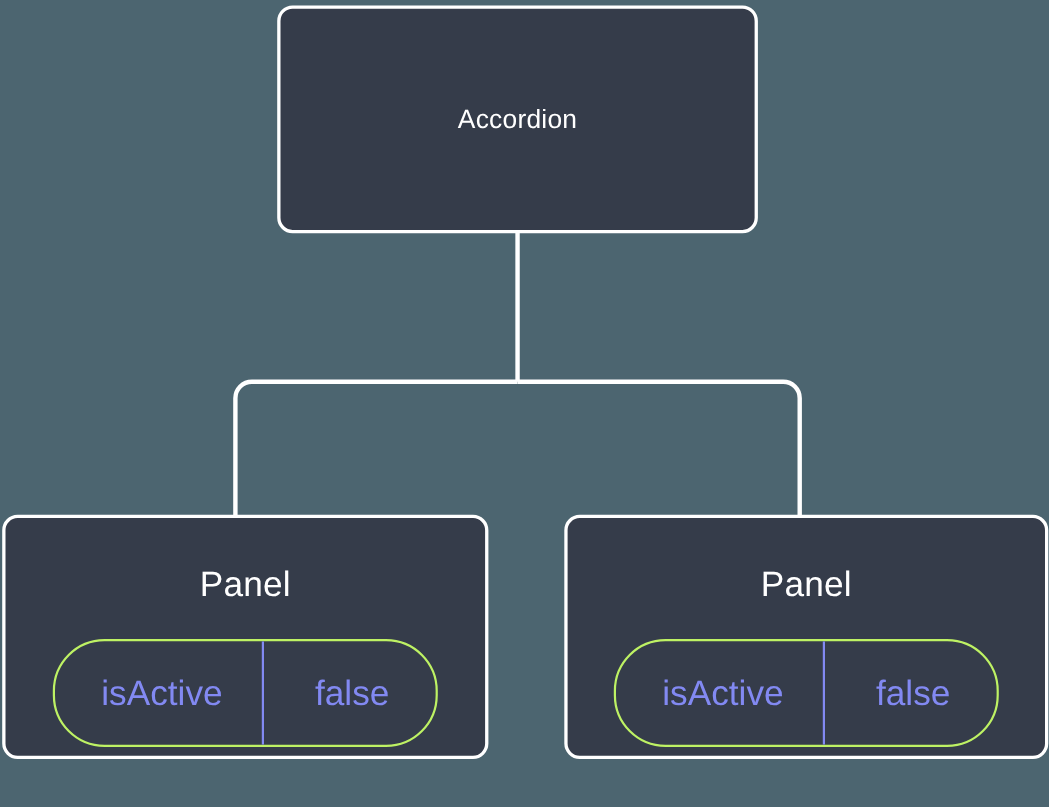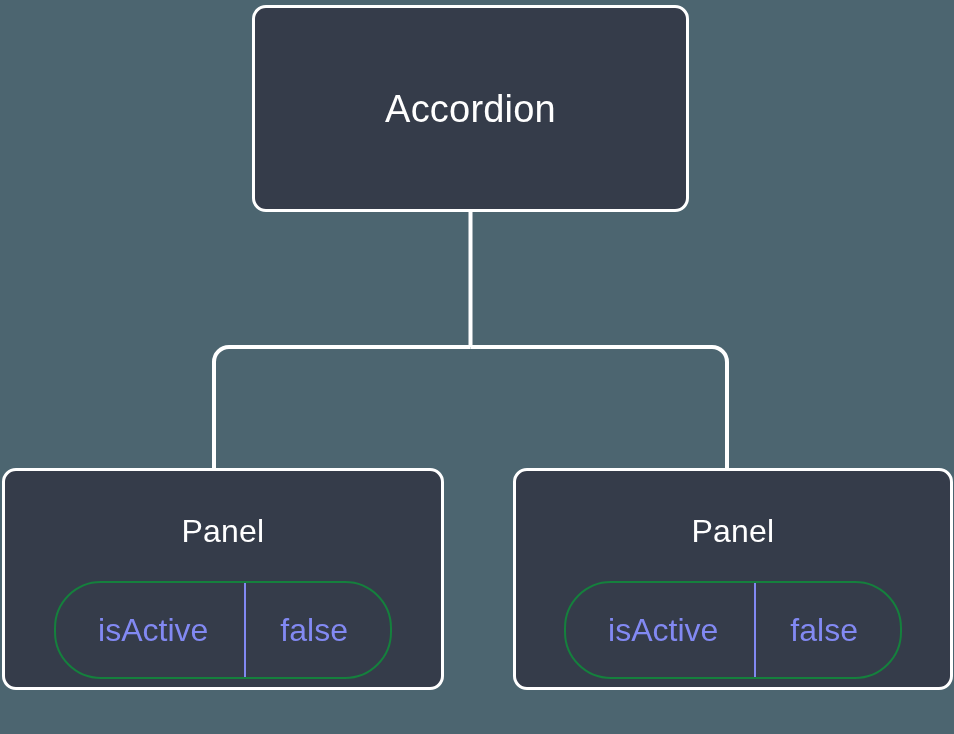--- a/index.html
+++ b/index.html
@@ -63,38 +63,38 @@
     width: 442px;
   }
 
   .node-child-right {
     left: 513px;
     width: 440px;
   }
 
   .node-title {
     color: #ffffff;
-    font-size: 38px;
+    font-size: 24px;
     line-height: 1;
     letter-spacing: 0.2px;
     white-space: nowrap;
     user-select: none;
   }
 
   .node-child .node-title {
     font-size: 32px;
   }
 
   
   .state-pill {
     margin-top: 34px;
     display: flex;
     align-items: stretch;
     height: 94px;
-    border: 2px solid #15803d;
+    border: 2px solid #bef264;
     border-radius: 47px;
     background: transparent;
     overflow: hidden;
   }
 
   .pill-key,
   .pill-value {
     display: flex;
     align-items: center;
     justify-content: center;
@@ -103,21 +103,21 @@
     line-height: 1;
     white-space: nowrap;
     user-select: none;
   }
 
   .pill-key {
     padding: 0 36px 0 42px;
   }
 
   .pill-value {
-    padding: 0 42px 0 34px;
+    padding: 0 42px 0 46px;
     border-left: 2px solid #8289f2;
   }
 </style>
 </head>
 <body>
 
 <div id="canvas">
 
   <svg id="connectors" viewBox="0 0 954 734" width="954" height="734" xmlns="http://www.w3.org/2000/svg">
 

